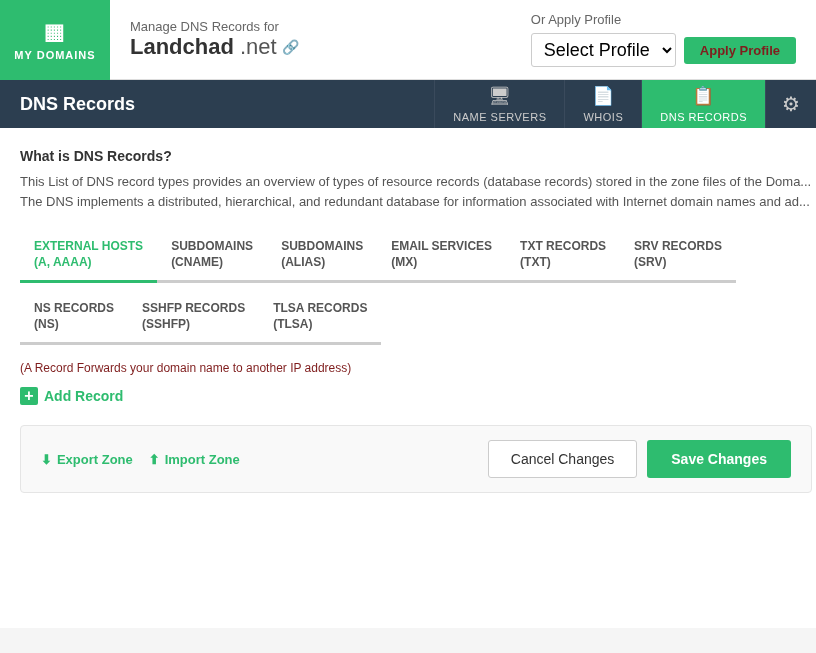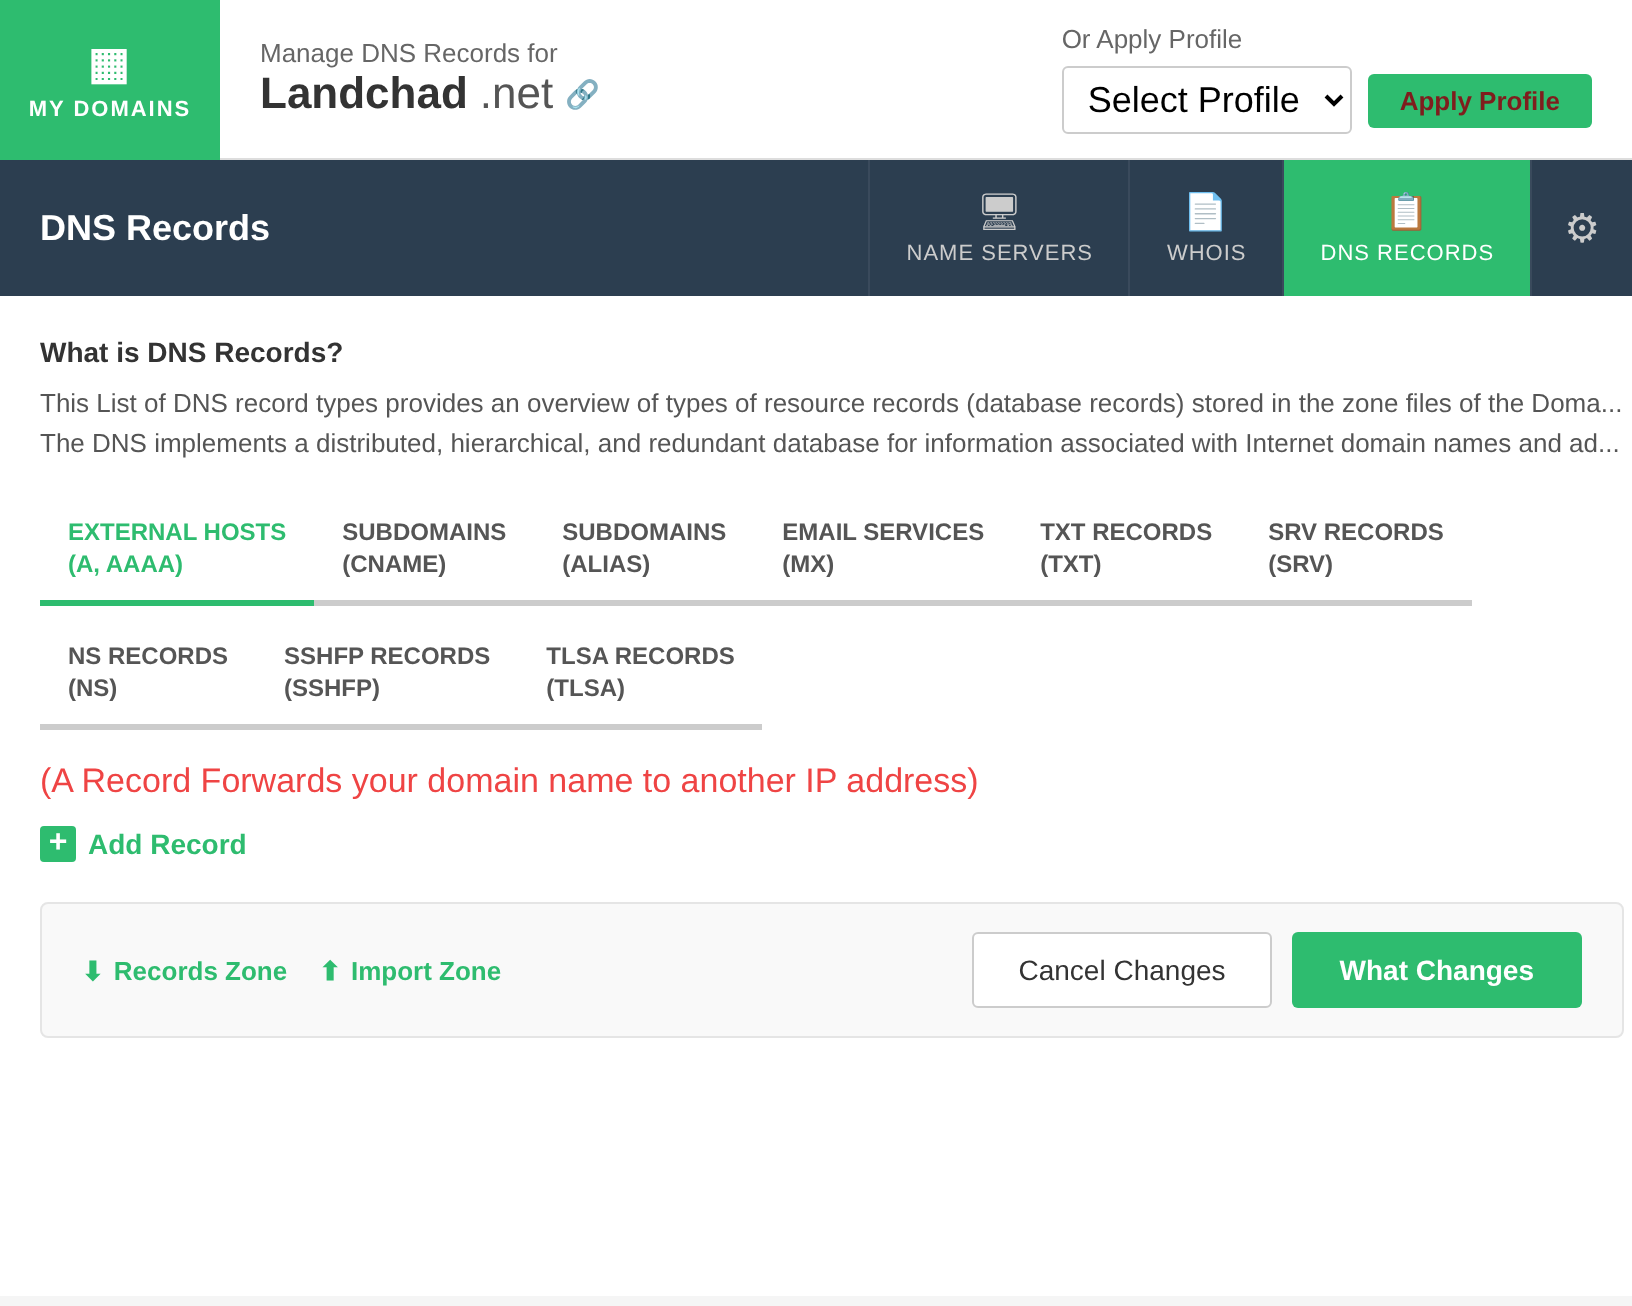--- a/index.html
+++ b/index.html
@@ -94,21 +94,21 @@
       font-size: 13px;
       cursor: pointer;
       font-weight: bold;
     }
 
     
     .nav-bar {
       background: #2c3e50;
       display: flex;
       align-items: stretch;
-      height: 68px;
+      height: 48px;
     }
     .nav-title {
       background: #2c3e50;
       color: #fff;
       font-size: 18px;
       font-weight: bold;
       padding: 0 20px;
       display: flex;
       align-items: center;
       flex: 1;
@@ -188,22 +188,22 @@
       line-height: 1.3;
       white-space: nowrap;
     }
     .record-tab.active {
       color: #2ebc6f;
       border-bottom: 3px solid #2ebc6f;
     }
 
     
     .info-text {
-      font-size: 17px;
-      color: #ef4444;
+      font-size: 12px;
+      color: #7f1d1d;
       margin: 16px 0 12px 0;
     }
 
     
     .add-record-row {
       display: flex;
       align-items: center;
       gap: 8px;
       margin-bottom: 20px;
     }
@@ -354,25 +354,25 @@
     <button class="add-record-btn">
       <span class="add-icon">+</span>
       <span>Add Record</span>
     </button>
   </div>
 
   <div class="bottom-bar">
     <div class="export-import-btns">
       <button class="text-btn">
         <span>⬇</span>
-        <span>Records Zone</span>
+        <span>Export Zone</span>
       </button>
       <button class="text-btn">
         <span>⬆</span>
         <span>Import Zone</span>
       </button>
     </div>
     <div class="action-btns">
       <button class="cancel-btn">Cancel Changes</button>
-      <button class="save-btn">What Changes</button>
+      <button class="save-btn">Save Changes</button>
     </div>
   </div>
 </div>
 
 </body></html>

